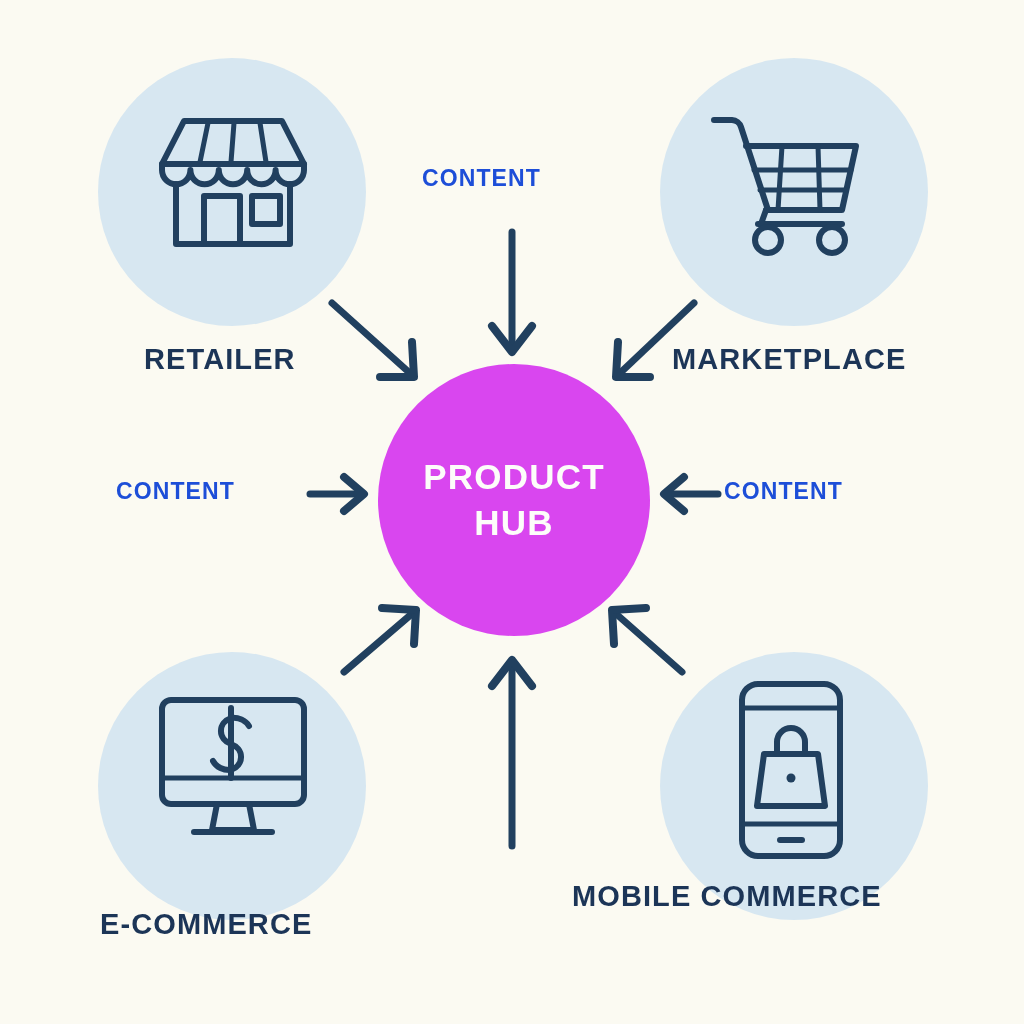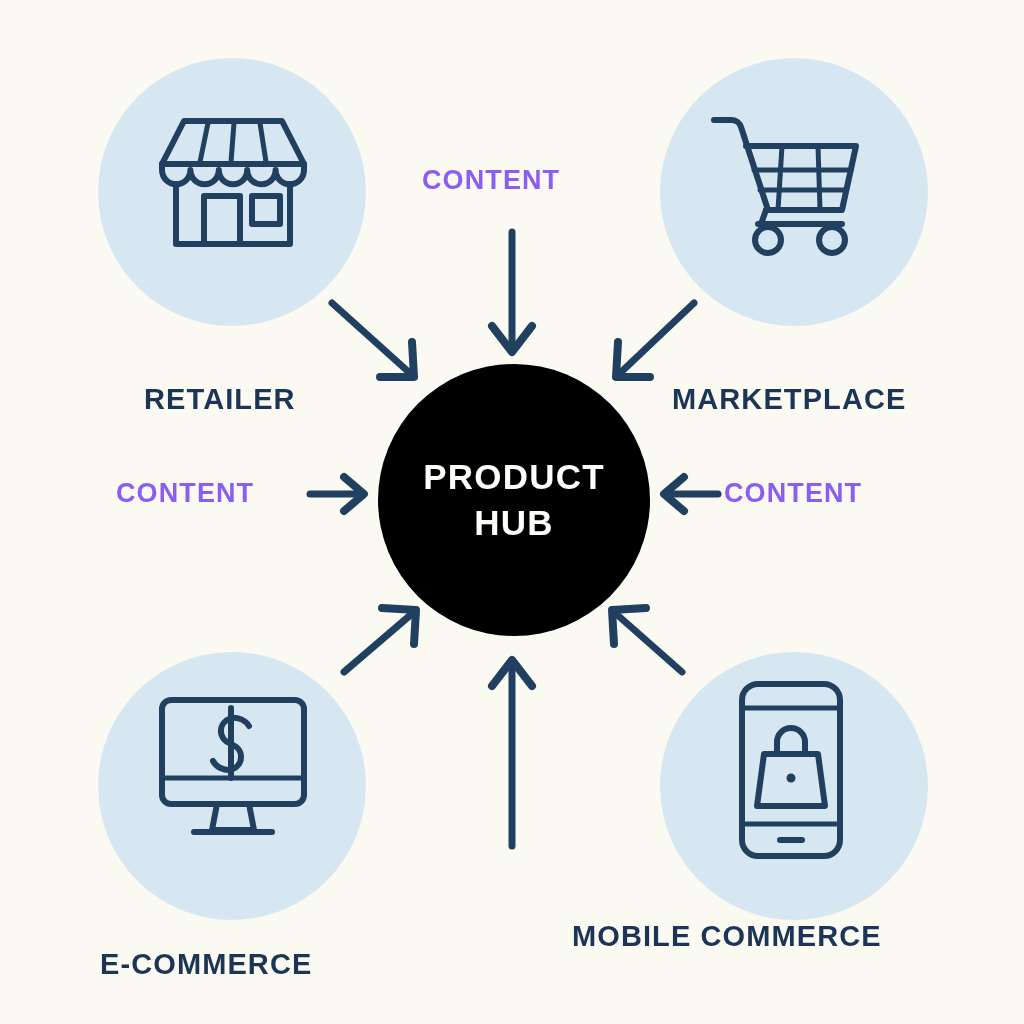--- a/index.html
+++ b/index.html
@@ -54,21 +54,21 @@
   }
 
   
   #hub {
     position: absolute;
     left: 378px;
     top: 364px;
     width: 272px;
     height: 272px;
     border-radius: 50%;
-    background: #000000;
+    background: #d946ef;
     display: flex;
     flex-direction: column;
     align-items: center;
     justify-content: center;
     text-align: center;
   }
   #hub .hub-line {
     color: #fdfdfa;
     font-size: 35px;
     font-weight: bold;
@@ -79,32 +79,31 @@
 
   
   .node-label {
     position: absolute;
     color: #1c3557;
     font-size: 29px;
     font-weight: bold;
     letter-spacing: 1.1px;
     white-space: nowrap;
     font-family: "Liberation Sans", "DejaVu Sans", sans-serif;
-    margin-top: 40px;
   }
   #label-retailer     { left: 144px; top: 343px; }
   #label-marketplace  { left: 672px; top: 343px; }
   #label-ecommerce    { left: 100px; top: 908px; }
   #label-mobile       { left: 572px; top: 880px; }
 
   
   .flow-label {
     position: absolute;
-    color: #8b5cf6;
-    font-size: 27px;
+    color: #1d4ed8;
+    font-size: 23px;
     font-weight: bold;
     letter-spacing: 1.1px;
     white-space: nowrap;
     font-family: "Liberation Sans", "DejaVu Sans", sans-serif;
   }
   #flow-top     { left: 422px; top: 165px; }
   #flow-left    { left: 116px; top: 478px; }
   #flow-right   { left: 724px; top: 478px; }
 
   

